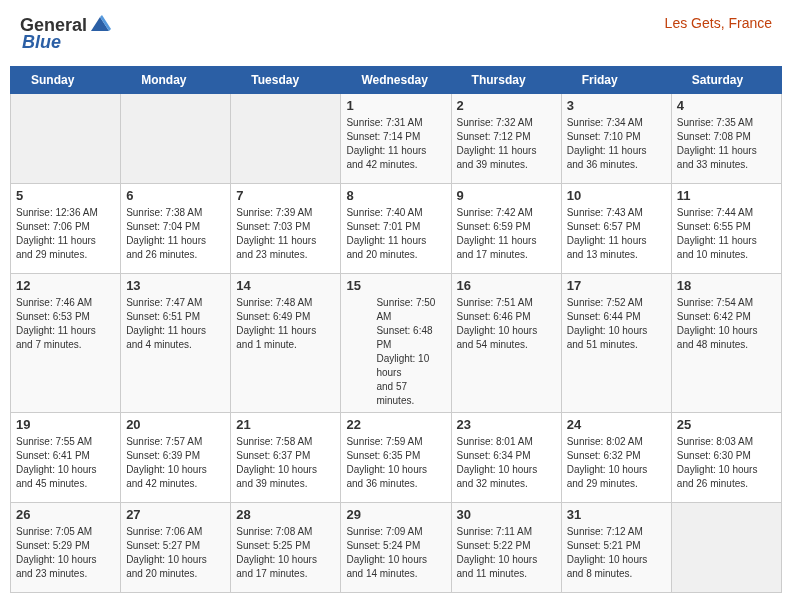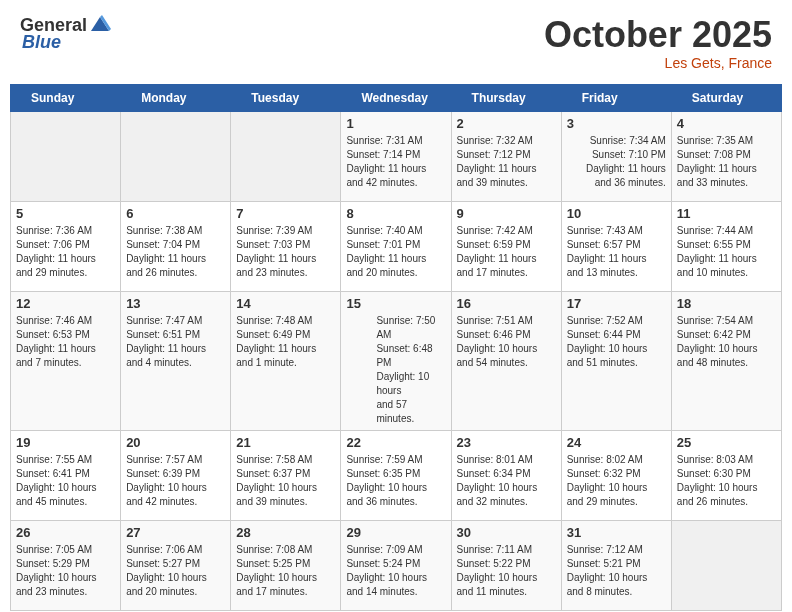--- a/index.html
+++ b/index.html
@@ -98,21 +98,20 @@
         <span class="logo-text-general">General</span>
         <svg width="22" height="22" viewBox="0 0 22 22" style="margin-left:2px;margin-top:-4px;">
           <polygon points="2,18 11,4 20,18" fill="#2b5fa5"></polygon>
           <polygon points="11,4 20,18 22,16 13,2" fill="#5599dd"></polygon>
         </svg>
       </div>
       <span class="logo-text-blue" style="margin-top:-4px;margin-left:2px;">Blue</span>
     </div>
   </div>
   <div class="title-block">
-    <div class="month-title">October 2025</div>
     <div class="location">Les Gets, France</div>
   </div>
 </div>
 
 <table>
   <thead>
     <tr>
     <th>Sunday</th>
         <th>Monday</th>
         <th>Tuesday</th>
@@ -136,37 +135,37 @@
         </td>
         <td>
           <span class="day-number">2</span>
           <div class="day-info" style="white-space: pre-line;">Sunrise: 7:32 AM
 Sunset: 7:12 PM
 Daylight: 11 hours
 and 39 minutes.</div>
         </td>
         <td>
           <span class="day-number">3</span>
-          <div class="day-info" style="white-space: pre-line; text-align: right;">Sunrise: 7:34 AM
+          <div class="day-info" style="white-space: pre-line;">Sunrise: 7:34 AM
 Sunset: 7:10 PM
 Daylight: 11 hours
 and 36 minutes.</div>
         </td>
         <td>
           <span class="day-number">4</span>
           <div class="day-info" style="white-space: pre-line;">Sunrise: 7:35 AM
 Sunset: 7:08 PM
 Daylight: 11 hours
 and 33 minutes.</div>
         </td>
       </tr>
       <tr>
         <td>
           <span class="day-number">5</span>
-          <div class="day-info" style="white-space: pre-line;">Sunrise: 7:36 AM
+          <div class="day-info" style="white-space: pre-line;">Sunrise: 12:36 AM
 Sunset: 7:06 PM
 Daylight: 11 hours
 and 29 minutes.</div>
         </td>
         <td>
           <span class="day-number">6</span>
           <div class="day-info" style="white-space: pre-line;">Sunrise: 7:38 AM
 Sunset: 7:04 PM
 Daylight: 11 hours
 and 26 minutes.</div>

